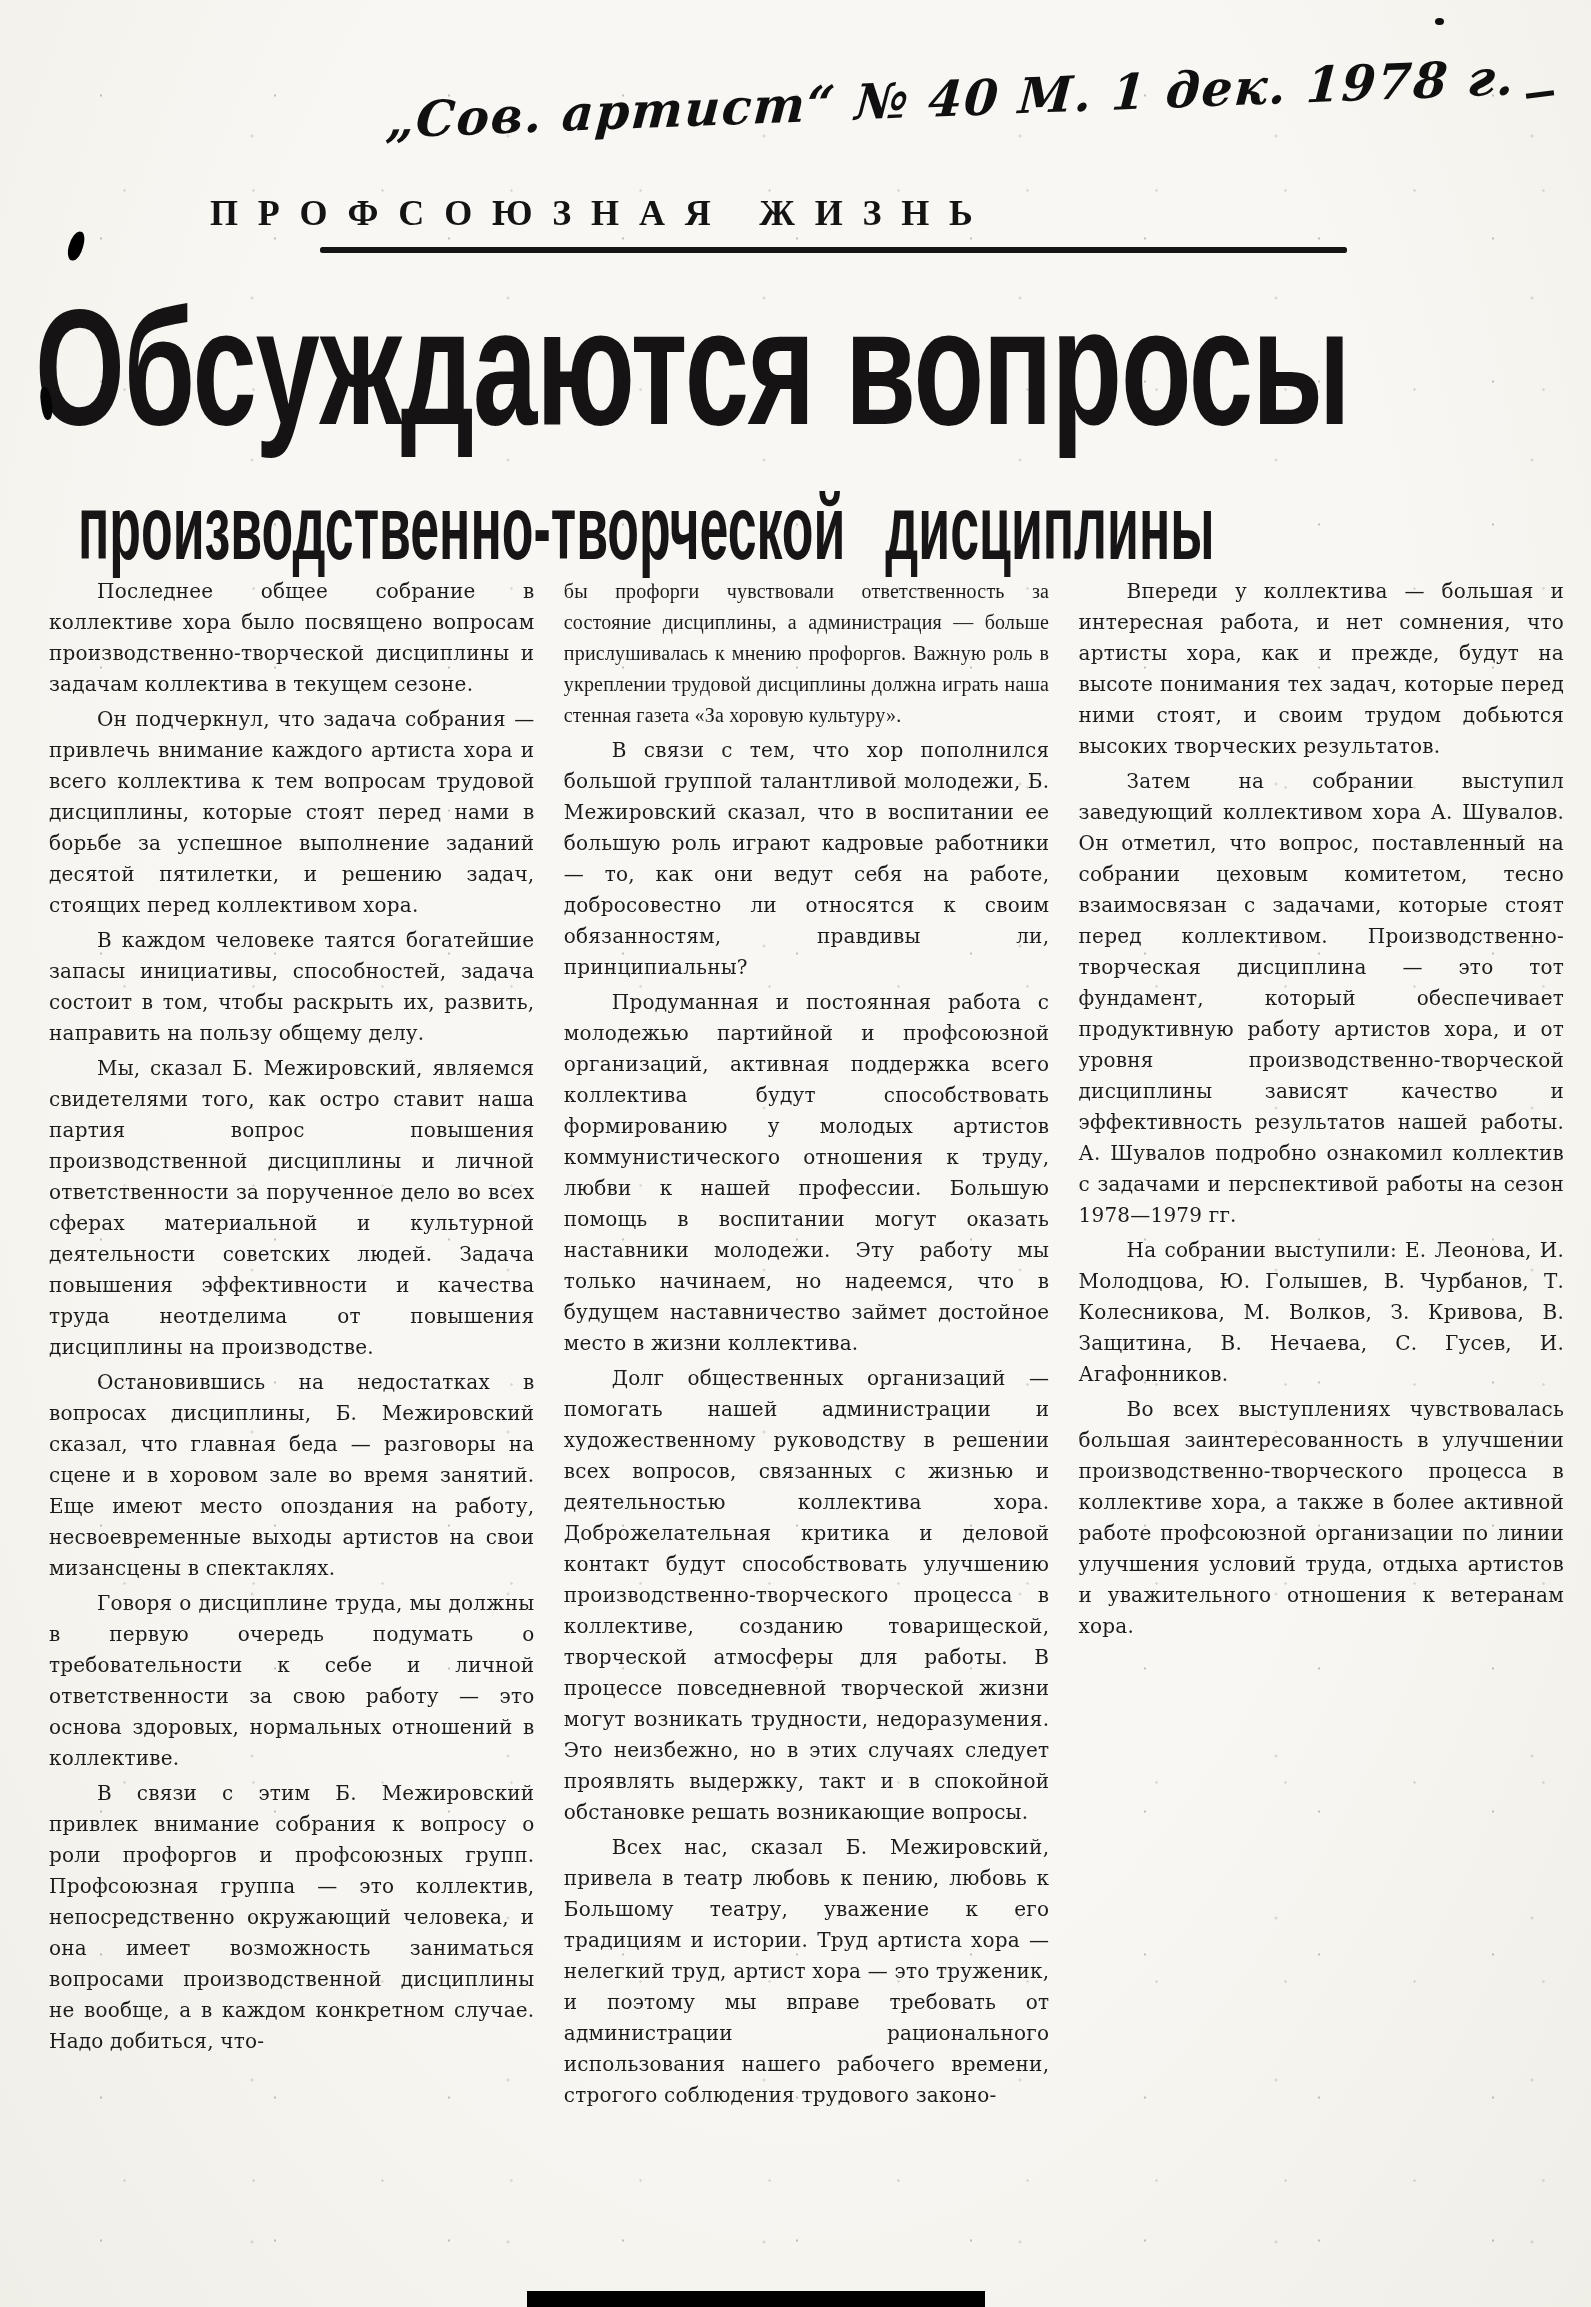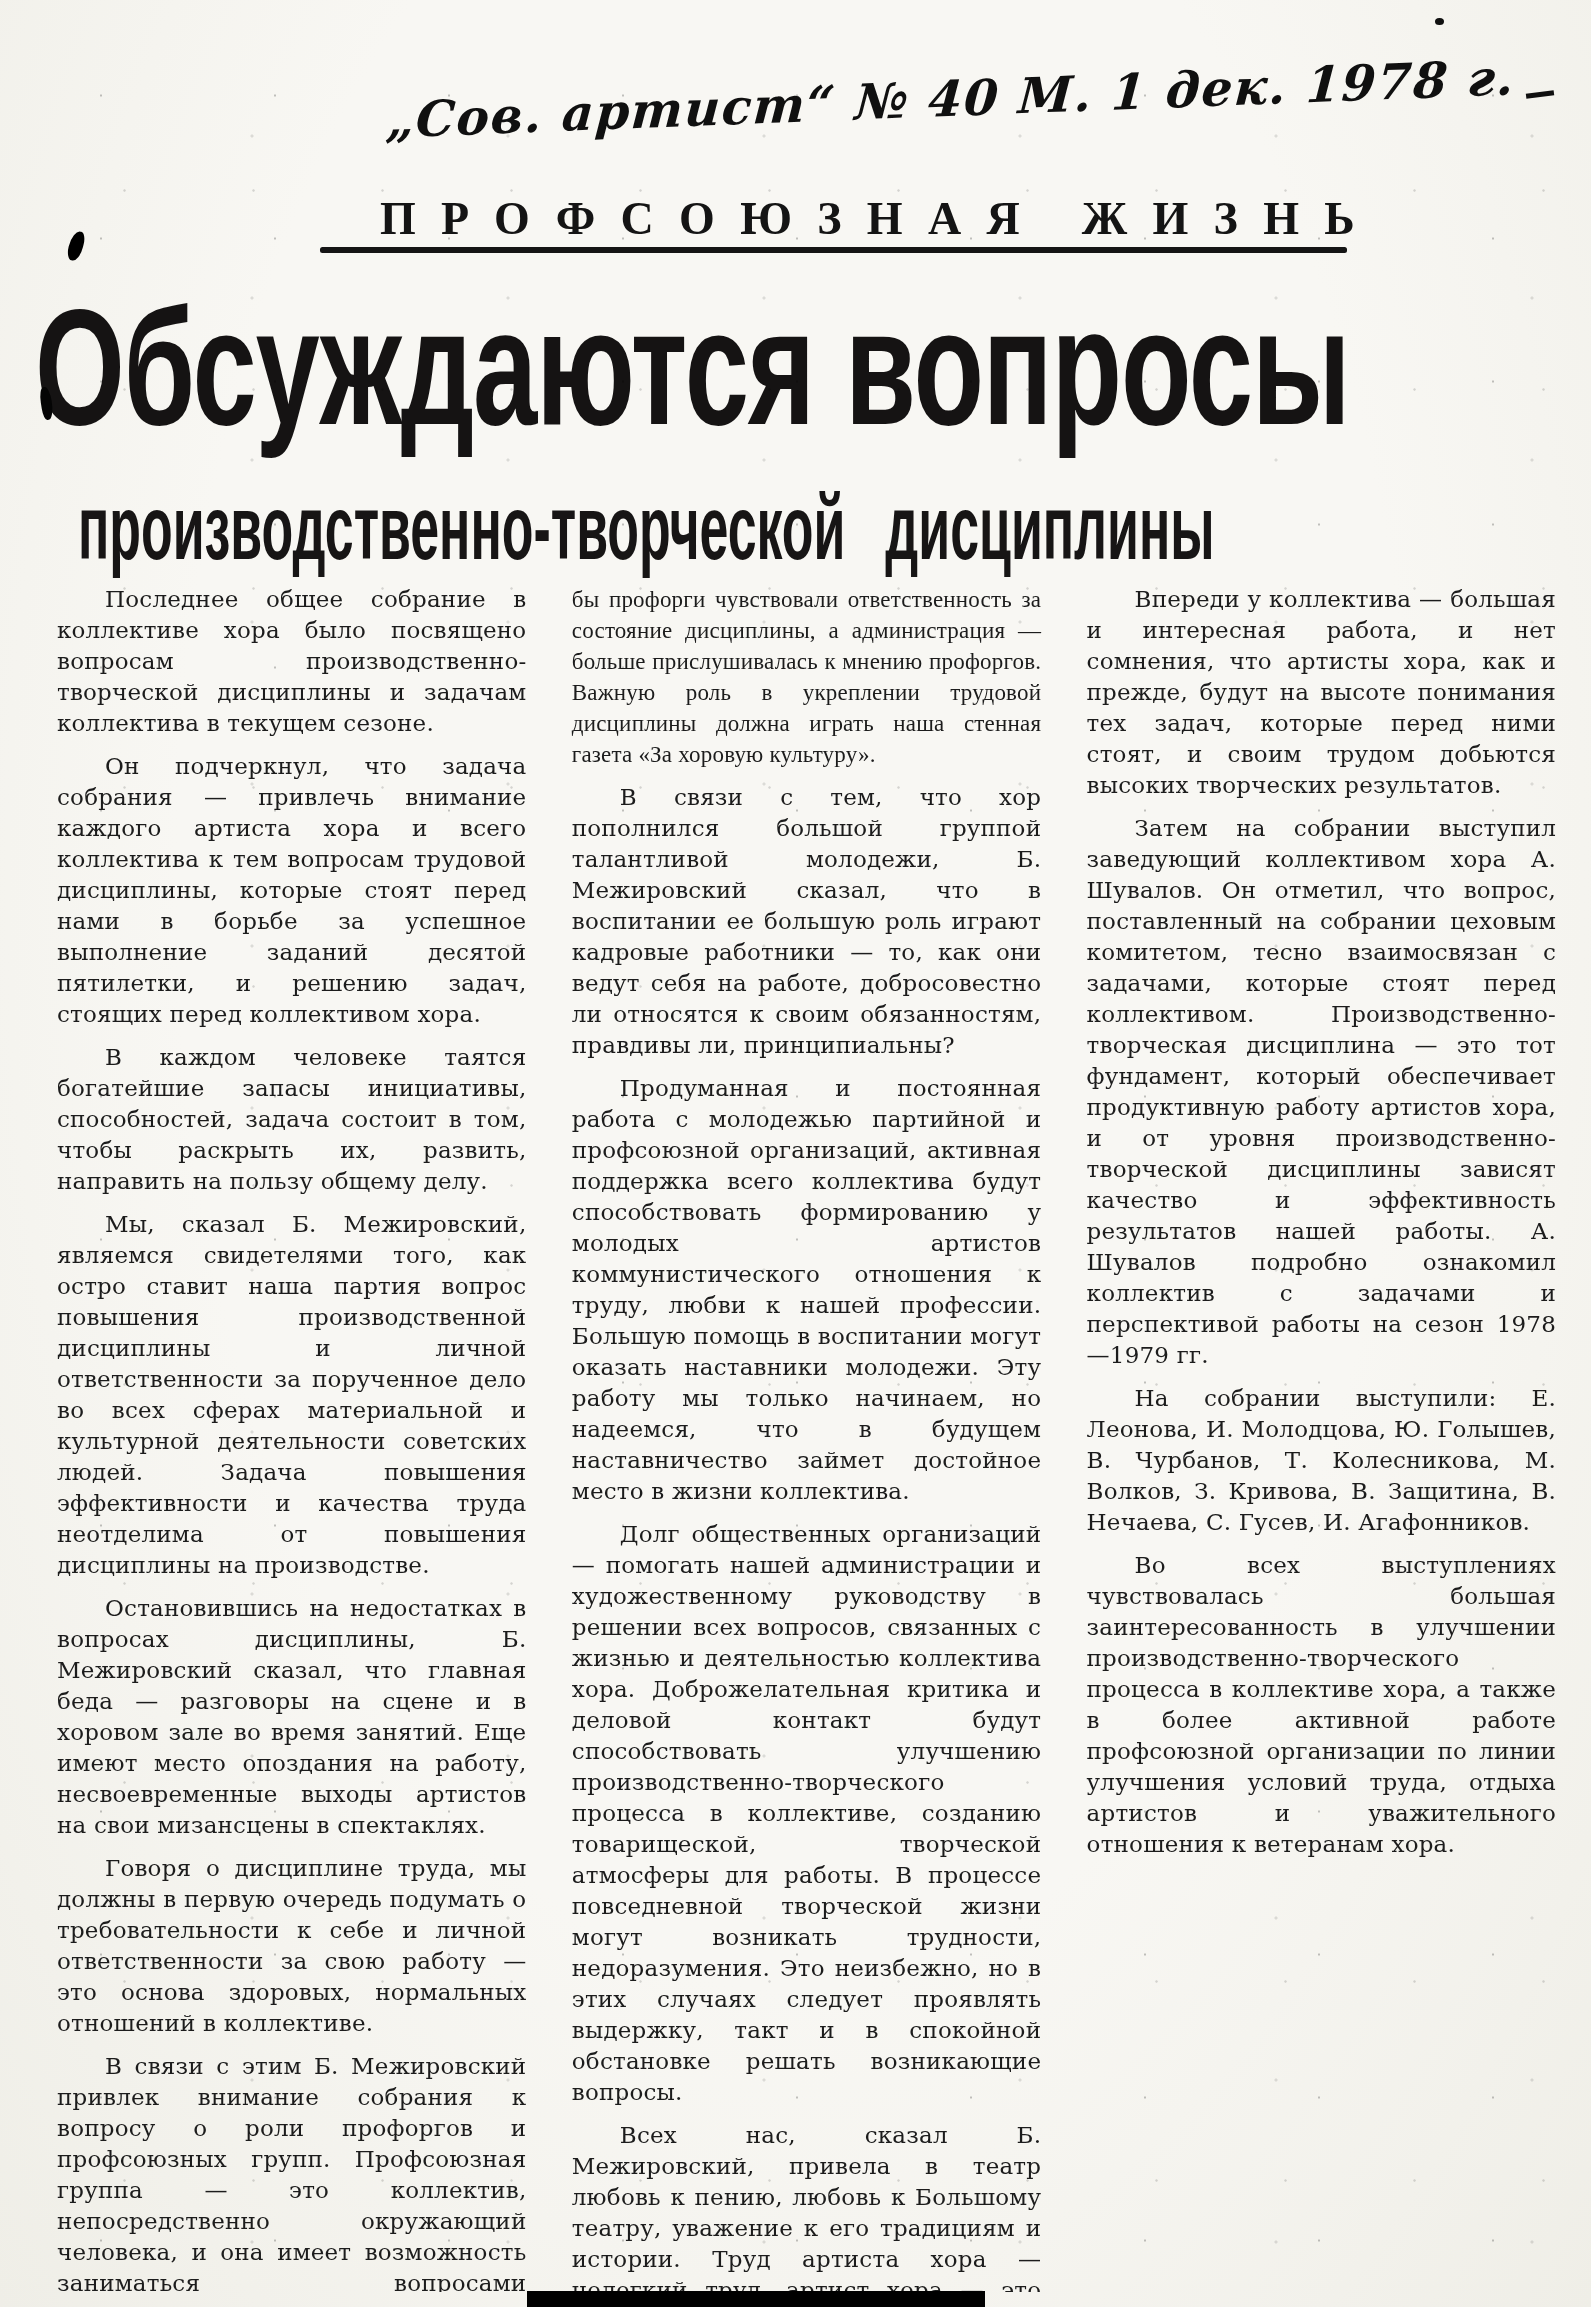--- a/index.html
+++ b/index.html
@@ -27,23 +27,23 @@
     position:absolute;left:386px;top:71px;width:1071px;
     font-family:"DejaVu Serif",serif;
     font-style:italic;font-weight:bold;
     font-size:49px;letter-spacing:1.6px;white-space:nowrap;
     transform:rotate(-2.2deg) skewX(-6deg);
     color:#101010;
   }
 
   .kicker{
     position:absolute;left:210px;top:192px;width:1170px;
-    text-align:right;
+    text-align:left;
     font-family:"Liberation Serif",serif;
-    font-weight:bold;font-size:46px;
+    font-weight:bold;font-size:36px;
     letter-spacing:.55em;
     color:#141414;white-space:nowrap;
   }
   .kicker-rule{
     position:absolute;left:320px;top:247px;width:1027px;height:5.8px;
     background:#151515;border-radius:2.5px;
   }
 
   .headline{
     position:absolute;left:35px;top:285px;width:1763px;
@@ -60,22 +60,22 @@
     font-weight:bold;font-size:91px;line-height:1;
     color:#171515;white-space:nowrap;
   }
 
   .columns{
     position:absolute;left:45px;top:572px;width:1523px;height:1720px;
     display:flex;gap:21.4px;
   }
   .col{flex:1;height:100%;overflow:hidden;}
   .col p{
-    margin:12px;text-indent:48px;text-align:justify;
-    font-size:23px;line-height:31px;letter-spacing:0.2px;
+    margin:4px;text-indent:48px;text-align:justify;
+    font-size:20px;line-height:31px;letter-spacing:0.2px;
     color:#1c1c1c;
   }
   .col p.cont{text-indent:0;font-family:Liberation Serif, serif;}
 
   
   .ink-blob-left{position:absolute;left:69px;top:231px;width:14px;height:30px;background:#000;
     border-radius:60% 40% 55% 45%;transform:rotate(14deg);}
   .ink-blob-title{position:absolute;left:41px;top:387px;width:10.7px;height:33px;background:#050505;
     border-radius:50% 50% 60% 40%;transform:rotate(-9deg);}
   .ink-dash-tr{position:absolute;left:1526px;top:92px;width:28px;height:5px;background:#101010;transform:rotate(-7deg);}

